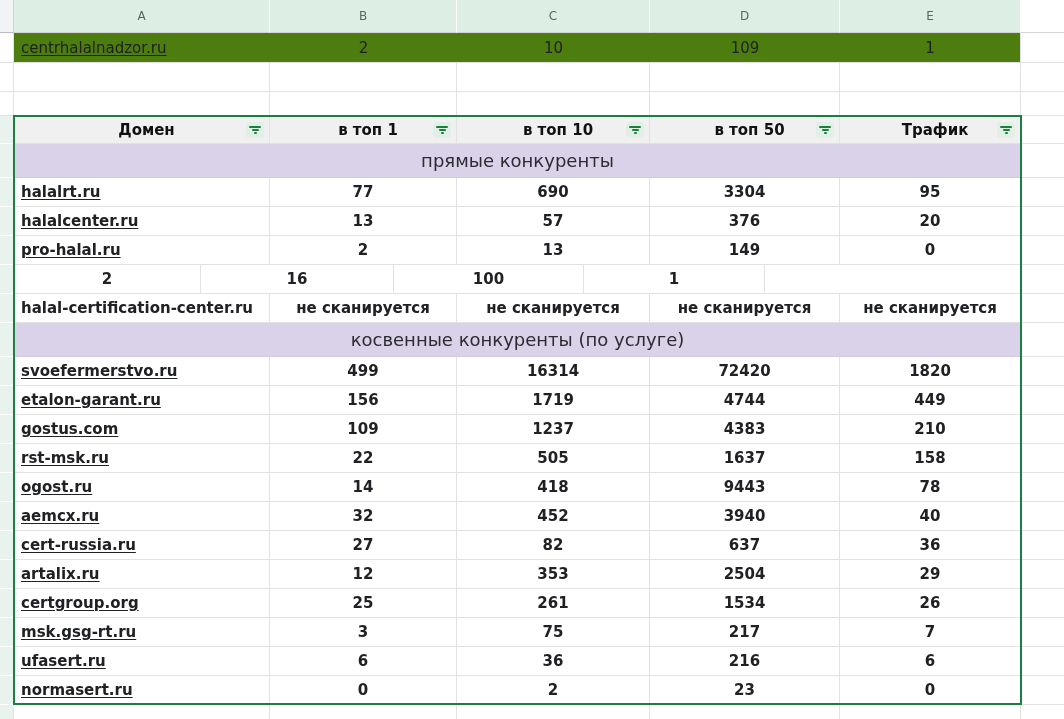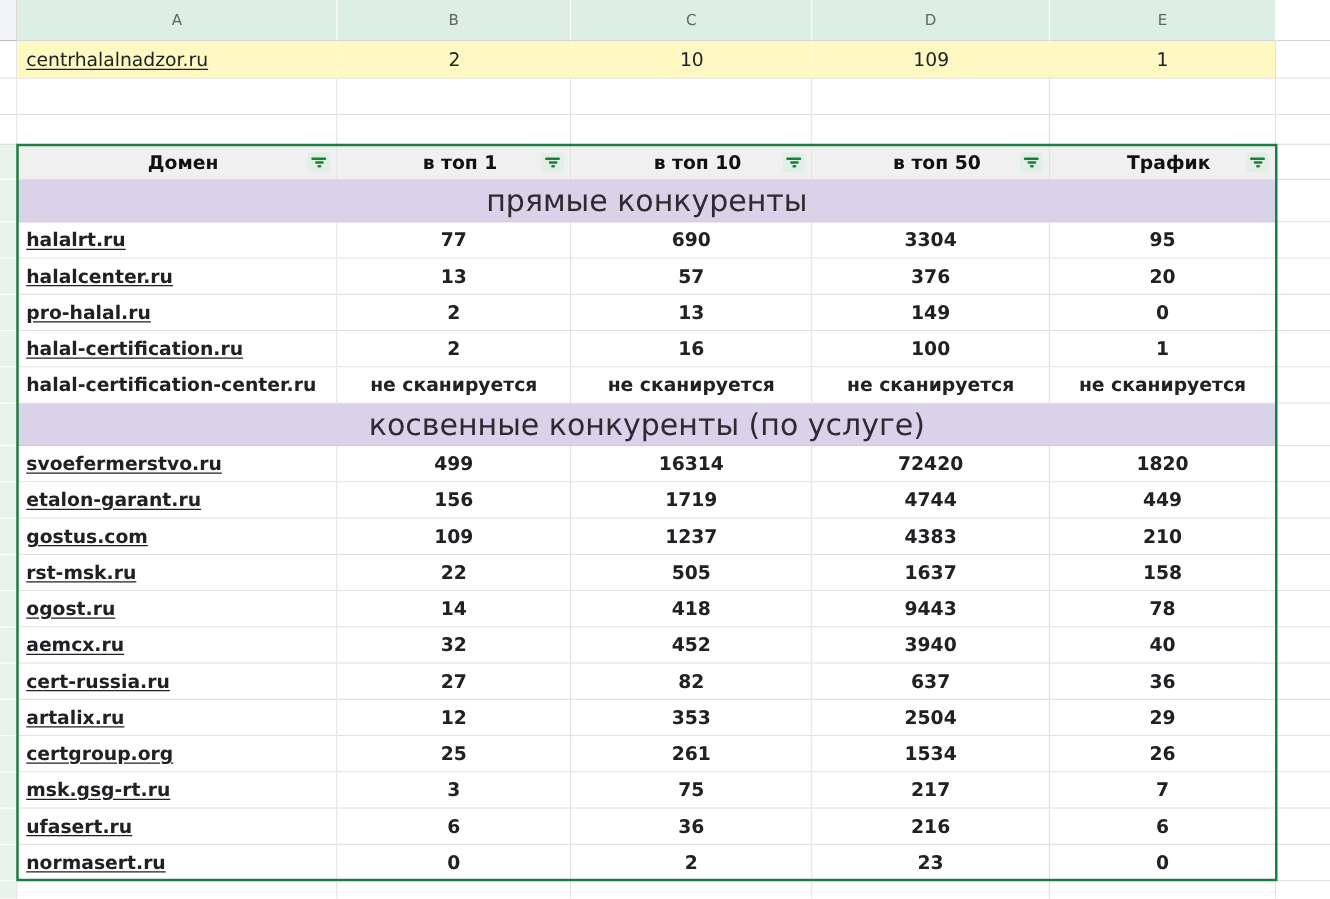--- a/index.html
+++ b/index.html
@@ -44,42 +44,42 @@
     color:#5f6368;font-size:12px;
     border-right:1px solid #ffffff;
     border-bottom:1px solid #d4d4d4;
   }
   .colhead-f{background:#ffffff;border-bottom:1px solid #d4d4d4;}
   .corner{background:#f1f3f4;border-right:1px solid #d4d4d4;border-bottom:1px solid #b9bdc1;}
   
   .wgut{background:#ffffff;}
   .ggut{background:#e7f3ec;border-bottom:1px solid #ffffff;}
   
-  .yellow{background:#fef9c3;border-right:none;}
+  .yellow{background:#4d7c0f;border-right:none;}
   .yellow.last{border-right:1px solid #e2e2e2;}
   
   .hdr{
     background:#f0f0f0;position:relative;
     justify-content:center;font-weight:bold;color:#111111;
   }
   .hdr-label{display:block;width:100%;text-align:center;padding-right:10px;padding-left:20px;}
   .filter-icon{
     position:absolute;right:5px;top:50%;transform:translateY(-50%);
     width:18px;height:16px;border-radius:3px;background:#e2efe7;
     display:flex;flex-direction:column;align-items:center;justify-content:center;gap:1px;
   }
   .filter-icon i{display:block;height:2px;background:#188038;border-radius:1px;}
   .filter-icon i.b1{width:12px;}
   .filter-icon i.b2{width:7px;}
   .filter-icon i.b3{width:3px;}
   
   .sec-cell{
     width:1007px;background:#d9d2e9;justify-content:center;
     border-right:none;border-bottom:1px solid #cfcadf;
-    font-size:24px;color:#2b2b31;
+    font-size:18px;color:#2b2b31;
   }
   
   .domain-cell{justify-content:flex-start;padding-left:7px;}
   .num{justify-content:center;}
   .domain-link{color:#202124;text-decoration:underline;text-underline-offset:2px;cursor:pointer;}
   .domain-plain{color:#202124;}
   
   .range-border{
     position:absolute;left:13px;top:115px;width:1009px;height:590px;
     border:2px solid #1b7f43;pointer-events:none;z-index:5;
@@ -213,23 +213,20 @@
           <a class="domain-link" href="#">pro-halal.ru</a>
         </div>
         <div class="cell c-b num">2</div>
         <div class="cell c-c num">13</div>
         <div class="cell c-d num">149</div>
         <div class="cell c-e num">0</div>
         <div class="cell c-f"></div>
       </div>
       <div class="row data-row">
         <div class="cell gut ggut"></div>
-        <div class="cell c-a domain-cell">
-          <a class="domain-link" href="#">halal-certification.ru</a>
-        </div>
         <div class="cell c-b num">2</div>
         <div class="cell c-c num">16</div>
         <div class="cell c-d num">100</div>
         <div class="cell c-e num">1</div>
         <div class="cell c-f"></div>
       </div>
       <div class="row data-row">
         <div class="cell gut ggut"></div>
         <div class="cell c-a domain-cell">
           <span class="domain-plain">halal-certification-center.ru</span>

